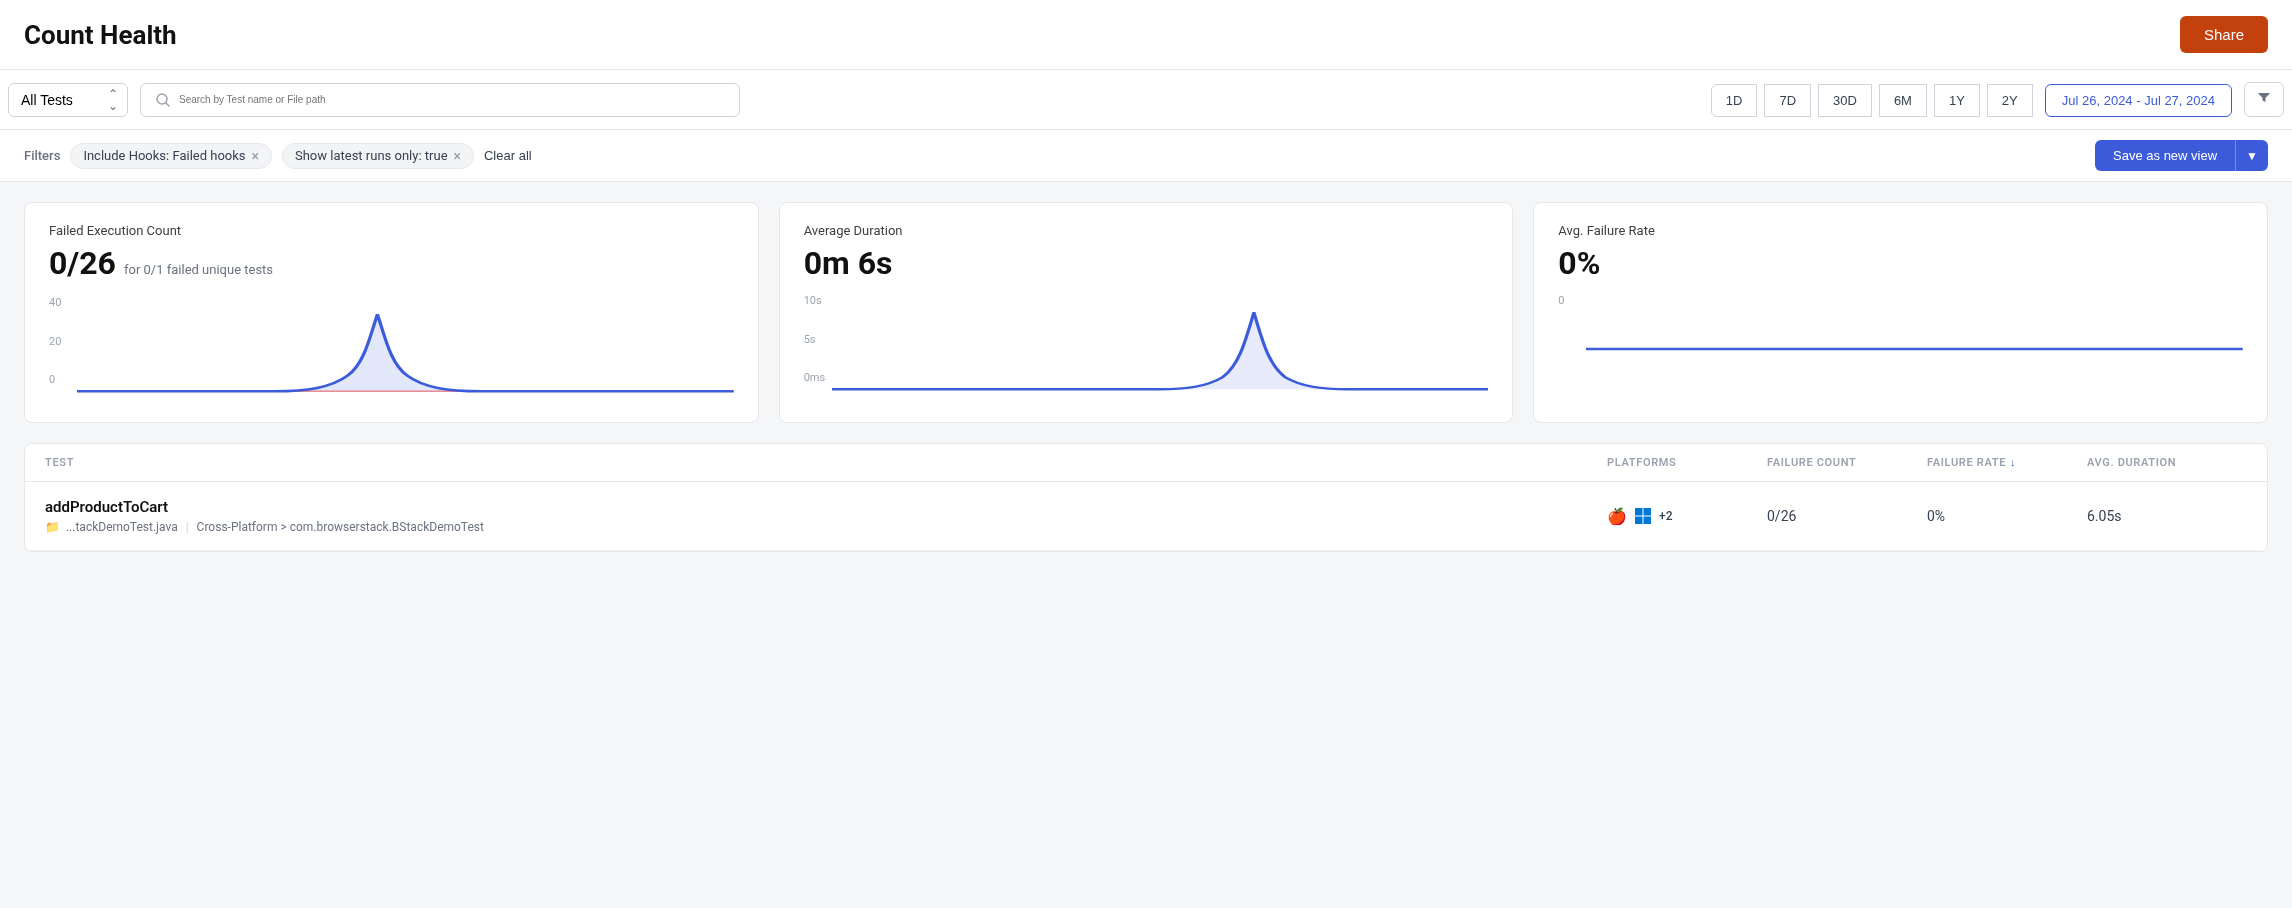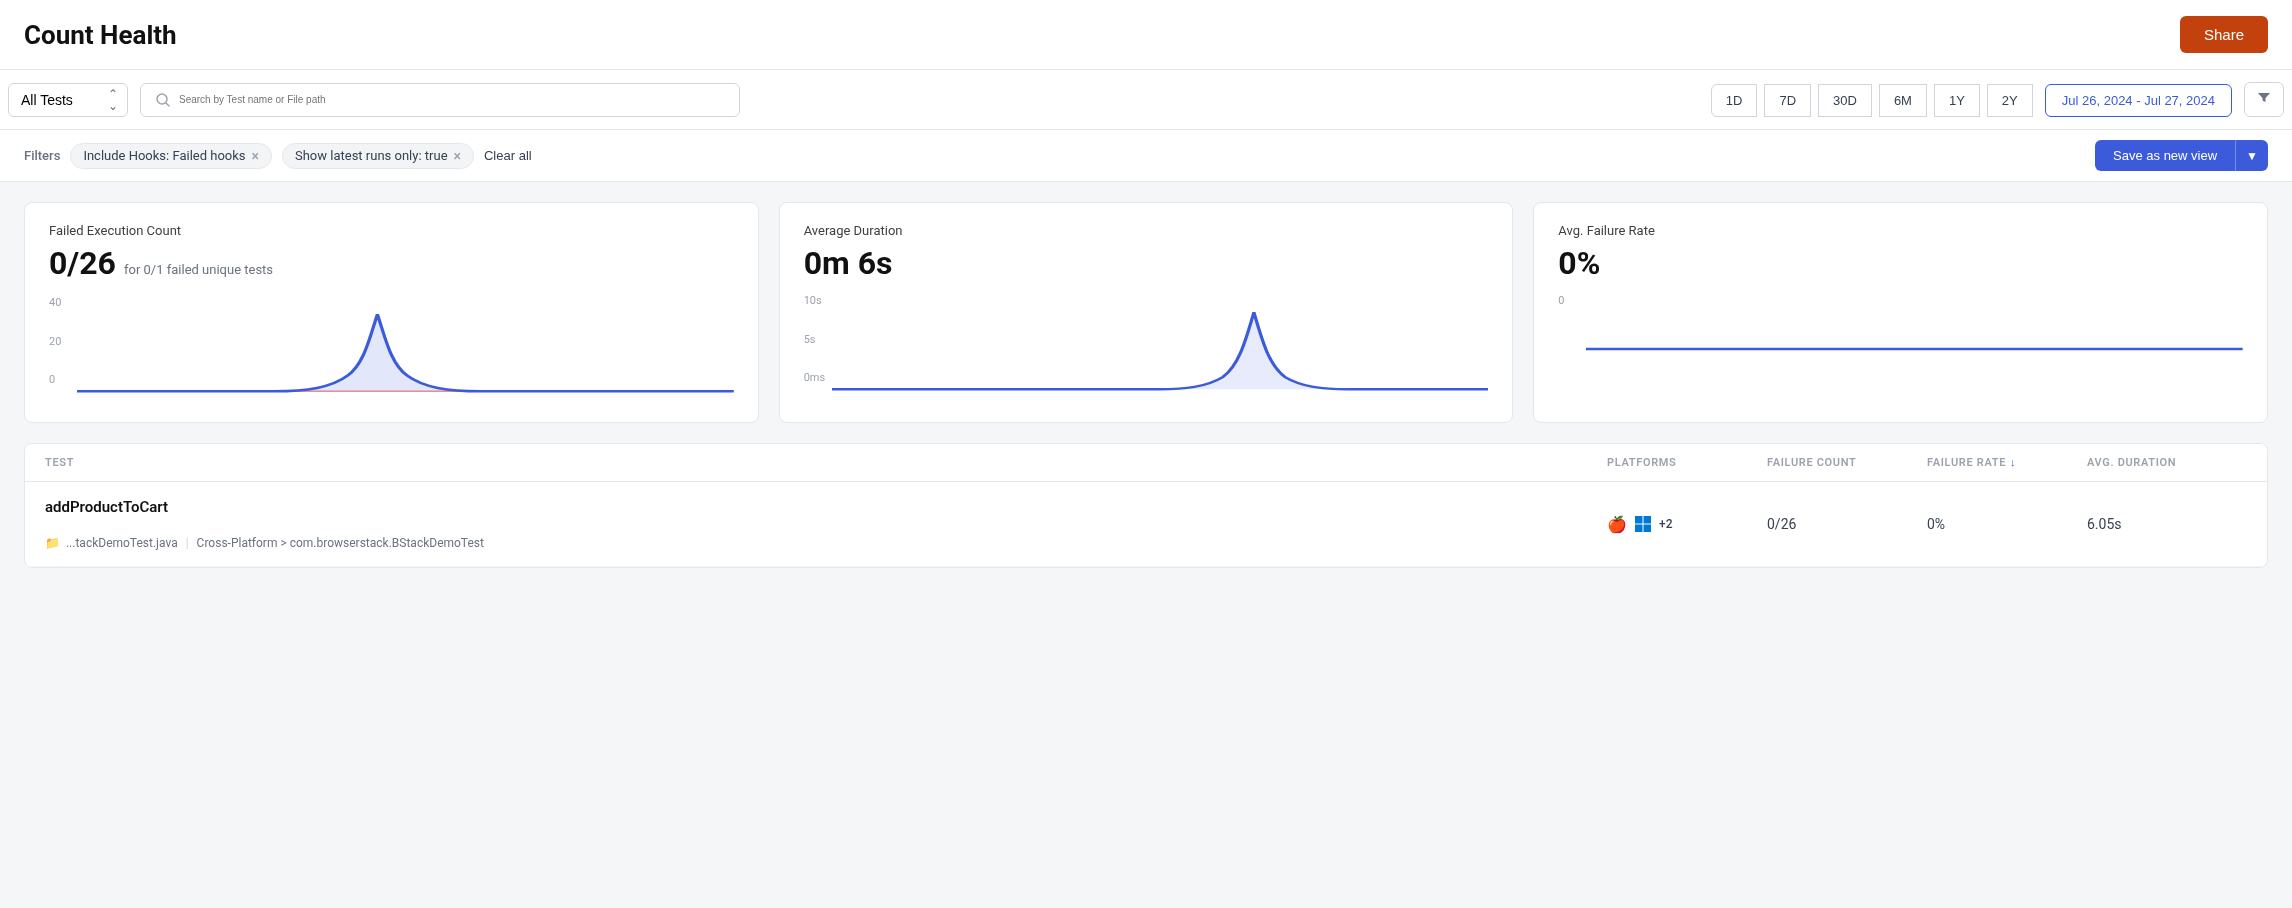--- a/index.html
+++ b/index.html
@@ -281,21 +281,21 @@
       display: grid;
       grid-template-columns: 1fr 160px 160px 160px 160px;
       padding: 16px 20px;
       border-bottom: 1px solid #f3f4f6;
       align-items: center;
     }
     .test-name {
       font-size: 15px;
       font-weight: 600;
       color: #111;
-      margin-bottom: 20px;
+      margin-bottom: 4px;
     }
     .test-path {
       display: flex;
       align-items: center;
       gap: 6px;
       font-size: 12px;
       color: #6b7280;
     }
     .folder-icon {
       color: #9ca3af;

